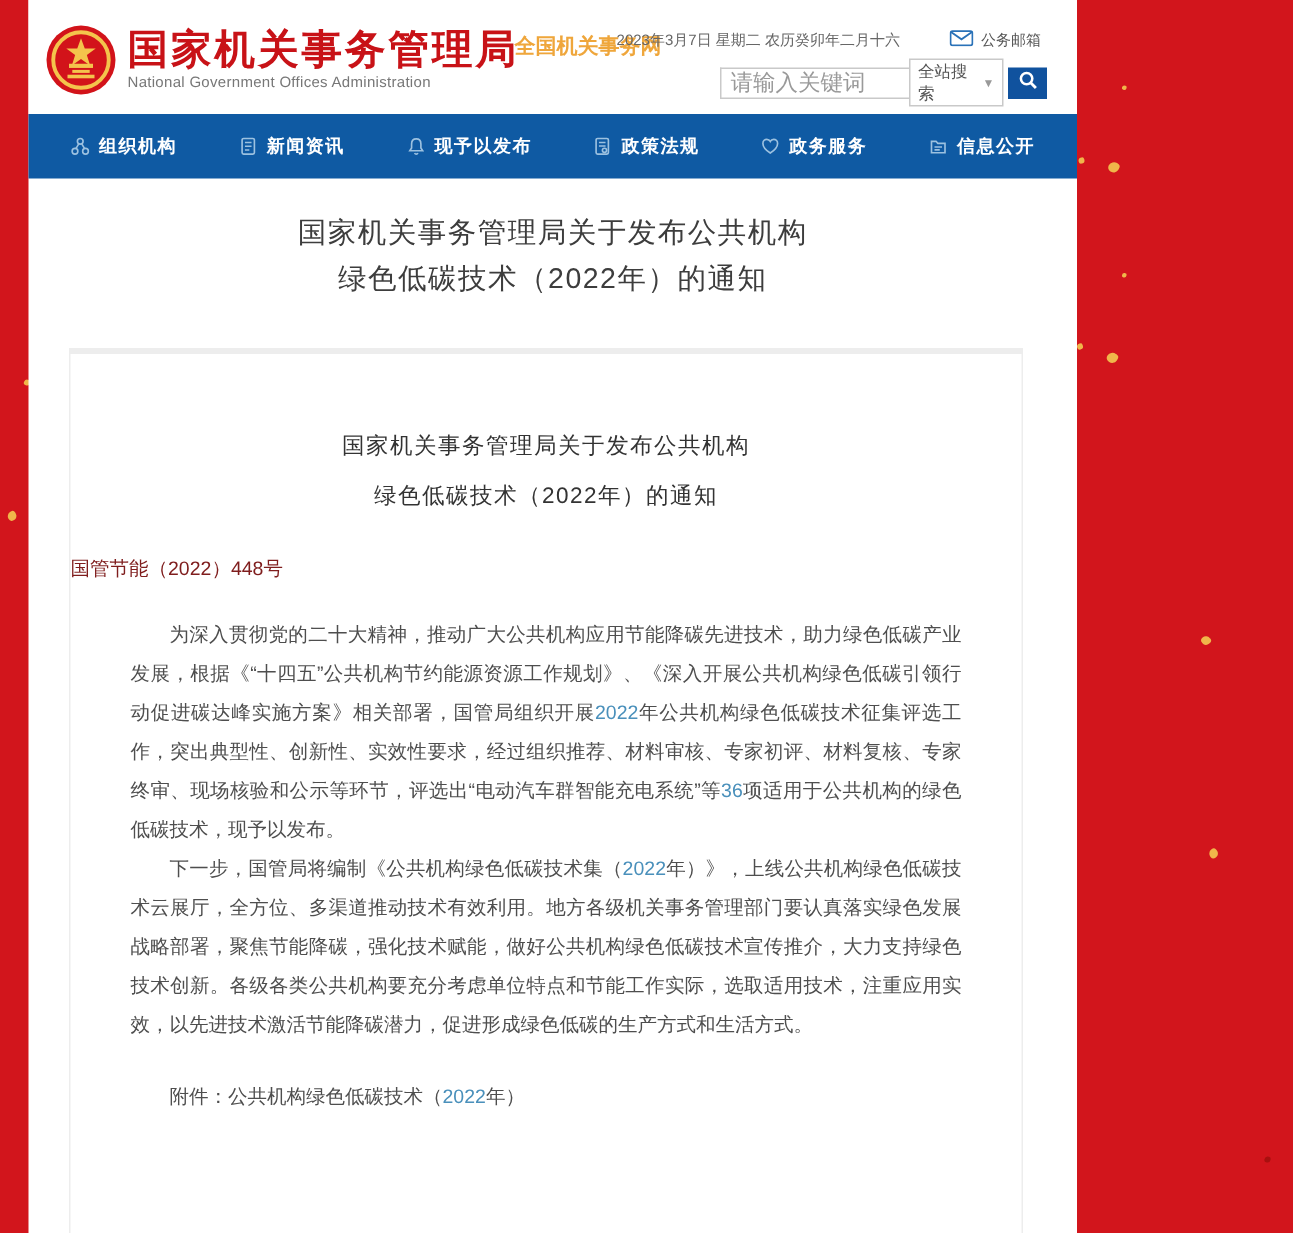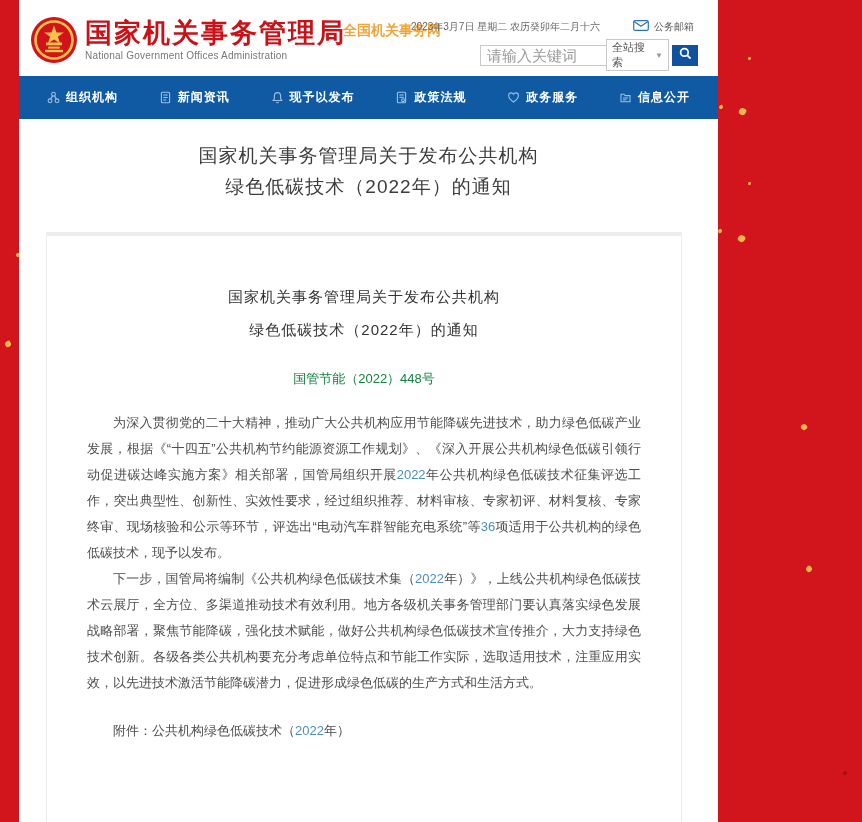--- a/index.html
+++ b/index.html
@@ -48,21 +48,21 @@
   
   .page-heading { padding-top:21px; text-align:center; }
   .page-heading div { font-size:19px; color:#3d3d3d; line-height:31px; letter-spacing:1px; }
 
   
   .doc-card { width:636px; margin:30px 0 0 27px; background:#fff;
     border:1px solid #ededed; border-top:4px solid #ededed; height:660px; }
   .doc-title { text-align:center; font-size:15px; color:#333; letter-spacing:1px; }
   .doc-title-1 { margin-top:52px; }
   .doc-title-2 { margin-top:14px; }
-  .doc-number { text-align:center; font-size:13px; color:#15803d; margin-top:30px; }
+  .doc-number { font-size:13px; color:#7f1d1d; margin-top:30px; }
   .doc-body { padding:0 40px; margin-top:22px; font-size:13px; color:#4e4e4e; line-height:26px; text-align:justify; }
   .doc-body p { margin:0; }
   .doc-body p.indent { text-indent:2em; }
   .num-hl { color:var(--num,#4a90bb); }
   .attachment { margin-top:22px; text-indent:2em; font-size:13px; color:#4e4e4e; }
 </style>
 </head>
 <body>
 
 <div class="sparkle" style="left:748px;top:57px;width:3px;height:3px;transform:rotate(20deg)"></div>

